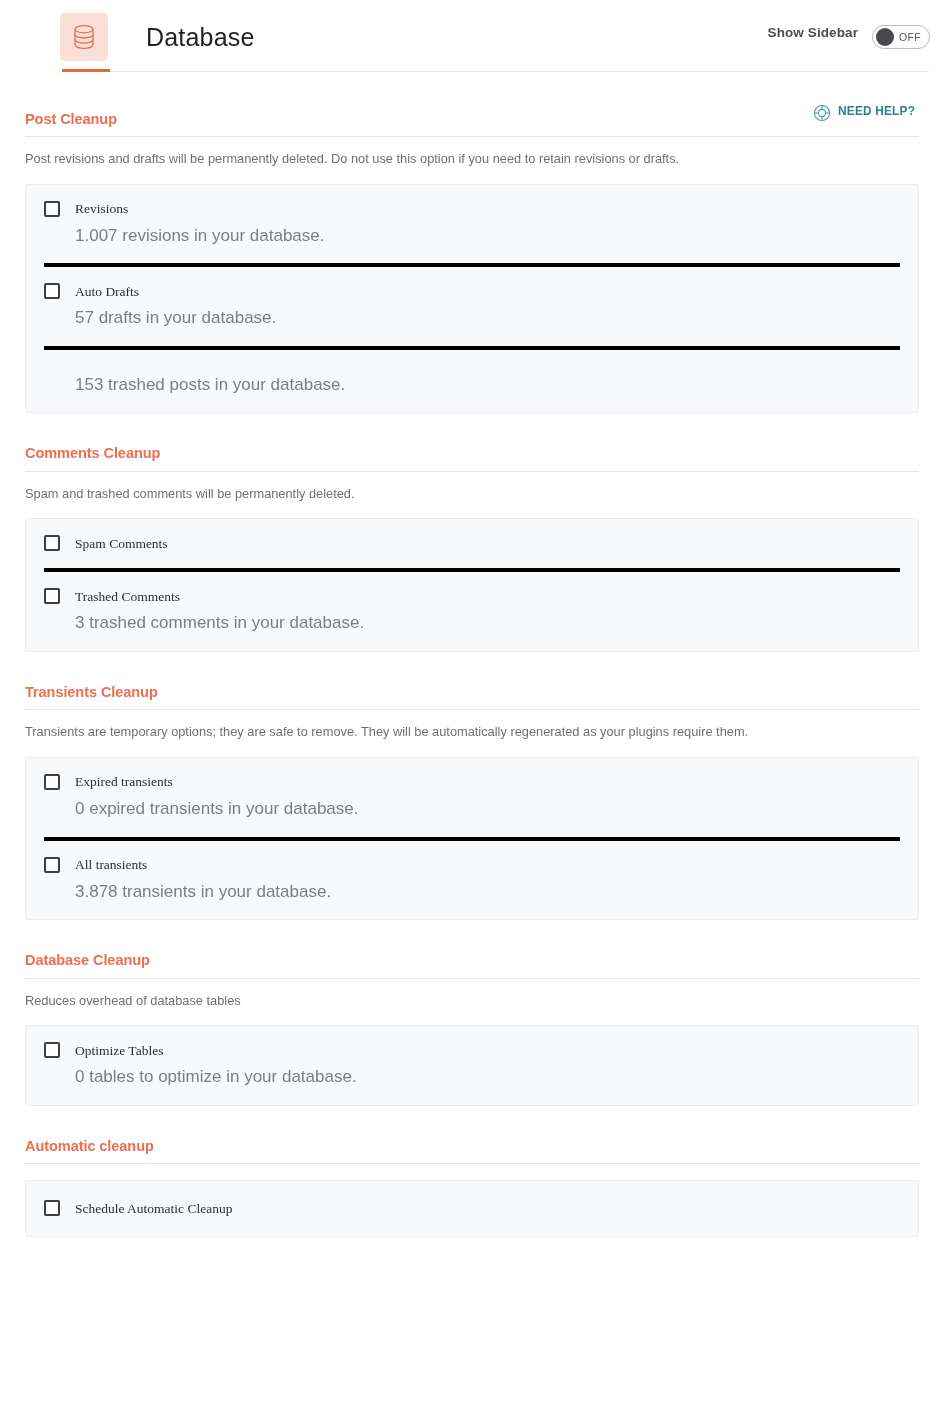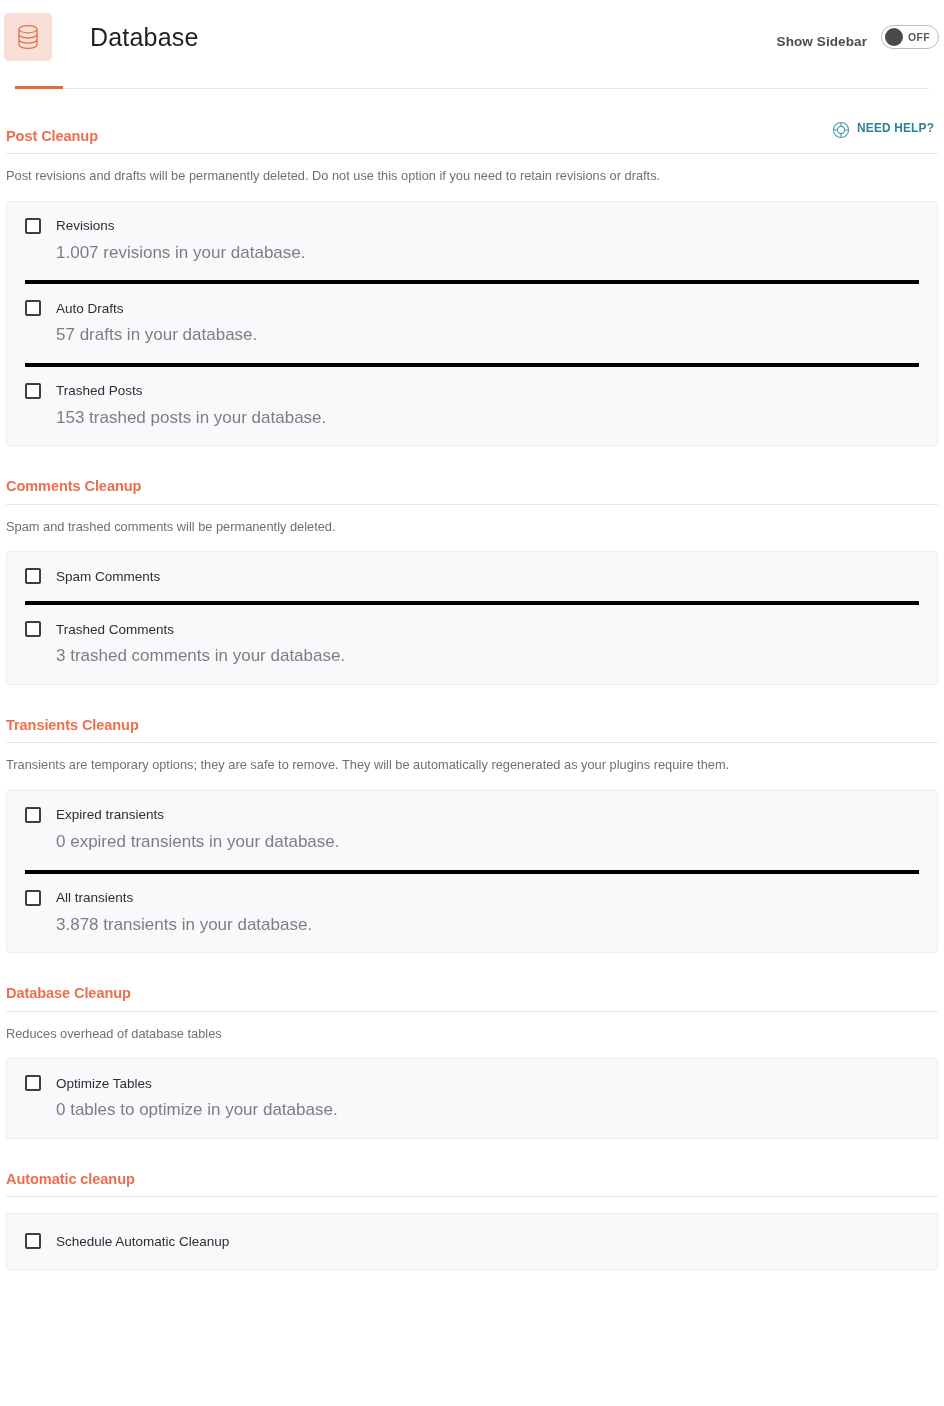--- a/index.html
+++ b/index.html
@@ -10,24 +10,25 @@
     height: 1406px;
     background: #ffffff;
     font-family: "Liberation Sans", sans-serif;
     color: #3c3f44;
     overflow: hidden;
   }
 
   
   .topbar {
     position: relative;
-    height: 89px;
-    padding: 0 4px;
+    height: 72px;
+    padding: 0 13px;
     display: flex;
     align-items: flex-start;
+    margin-left: 47px;
   }
   .topbar-inner {
     width: 100%;
     display: flex;
     align-items: center;
     padding-top: 13px;
   }
   .brand { display: flex; align-items: center; }
   .icon-tile {
     width: 48px; height: 48px;
@@ -40,21 +41,21 @@
     font-size: 25px;
     font-weight: 400;
     letter-spacing: .2px;
     color: #1f2124;
     margin-left: 38px;
     line-height: 1;
   }
   .topbar-right {
     margin-left: auto;
     display: flex;
-    align-items: flex-end;
+    align-items: flex-start;
     gap: 14px;
     padding-right: 1px;
   }
   .sidebar-label {
     font-size: 13.5px;
     font-weight: bold;
     color: #4a4d52;
     letter-spacing: .1px;
   }
   .toggle {
@@ -69,39 +70,39 @@
   .toggle-knob {
     width: 18px; height: 18px;
     border-radius: 50%;
     background: #47494c;
     flex: 0 0 auto;
   }
   .toggle-text {
     flex: 1;
     text-align: center;
     font-size: 10.5px;
-    font-weight: bold;
+    font-weight: normal;
     color: #55585c;
     letter-spacing: .3px;
   }
   .topbar-rule {
     position: absolute;
     left: 15px; right: 15px; bottom: 0;
     height: 1px;
     background: #e4e6e9;
   }
   .tab-underline {
     position: absolute;
     left: 15px; bottom: 0;
     width: 48px; height: 3px;
     background: #e2693f;
   }
 
   
-  .content { padding: 0 6px; }
+  .content { padding: 0 25px; }
 
   .section { margin-top: 0; }
   .section-head {
     display: flex;
     align-items: flex-end;
     padding-top: 32px;
   }
   .section-title {
     font-size: 15.5px;
     font-weight: bold;
@@ -145,21 +146,21 @@
     background: #f8f9fb;
     border: 1px solid #ebedf0;
     border-radius: 3px;
     overflow: hidden;
   }
   .row {
     padding: 16px 0 17px 0;
     margin: 0 18px;
   }
   .row + .row { border-top: 4px solid #000000; }
-  .row-main { display: flex; align-items: center; }
+  .row-main { display: flex; align-items: center; font-family: Liberation Serif, serif; }
   .checkbox {
     width: 16px; height: 16px;
     border: 2px solid #3b3e43;
     border-radius: 2px;
     background: #ffffff;
     flex: 0 0 auto;
     cursor: pointer;
   }
   .row-label {
     font-size: 13.5px;
@@ -231,24 +232,20 @@
         <div class="row-desc">1.007 revisions in your database.</div>
       </div>
       <div class="row">
         <div class="row-main">
           <span class="checkbox"></span>
           <span class="row-label">Auto Drafts</span>
         </div>
         <div class="row-desc">57 drafts in your database.</div>
       </div>
       <div class="row">
-        <div class="row-main">
-          <span class="checkbox"></span>
-          <span class="row-label">Trashed Posts</span>
-        </div>
         <div class="row-desc">153 trashed posts in your database.</div>
       </div>
     </div>
   </div>
 
   <div class="section">
     <div class="section-head">
       <span class="section-title">Comments Cleanup</span>
     </div>
     <div class="section-rule"></div>

